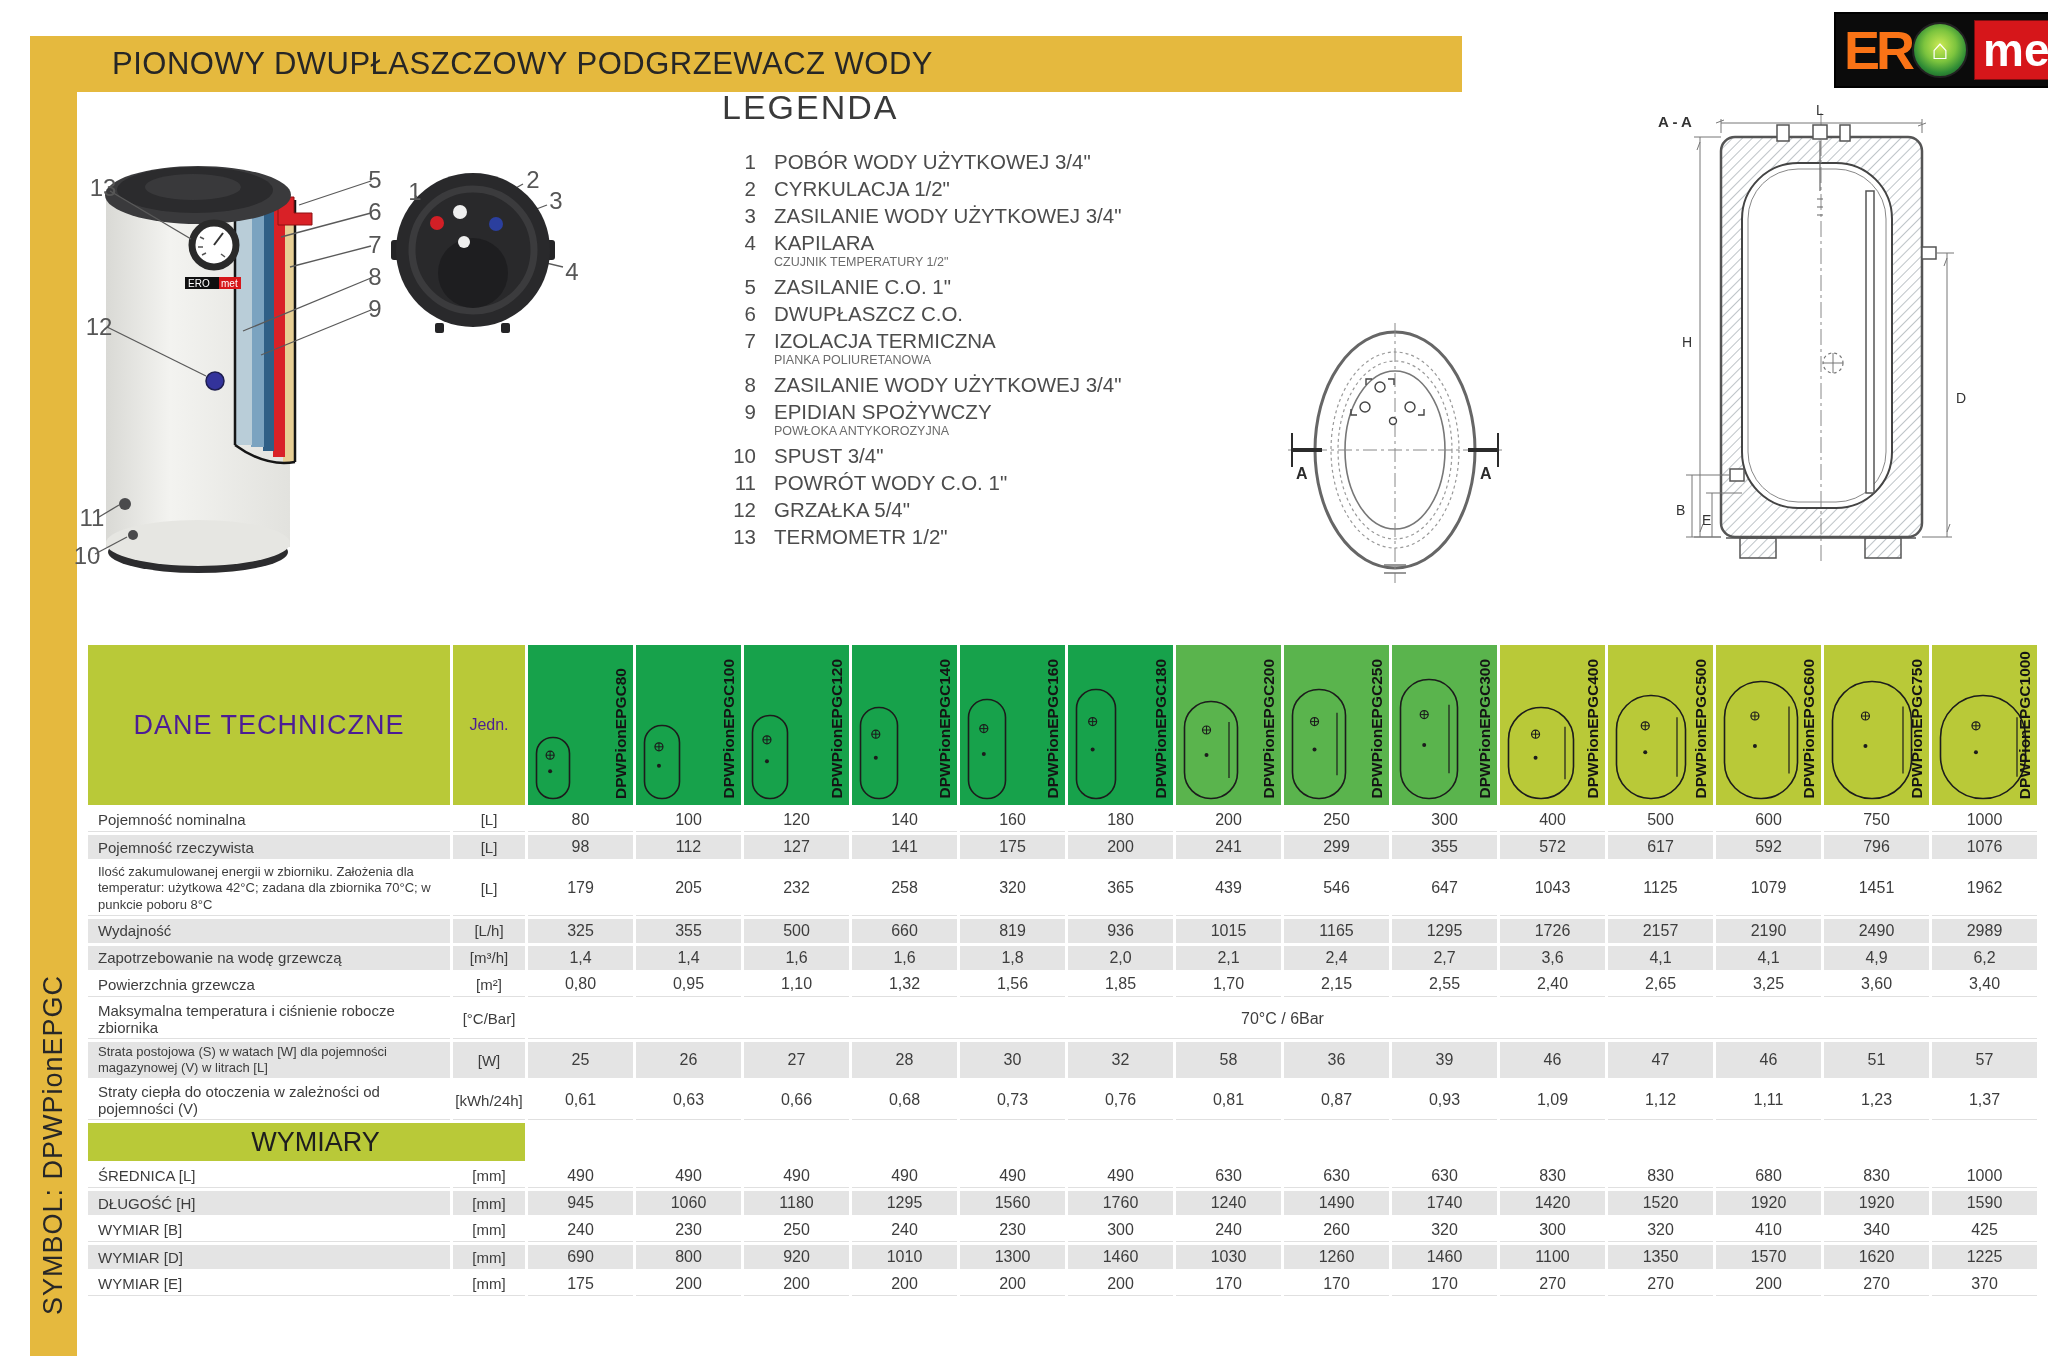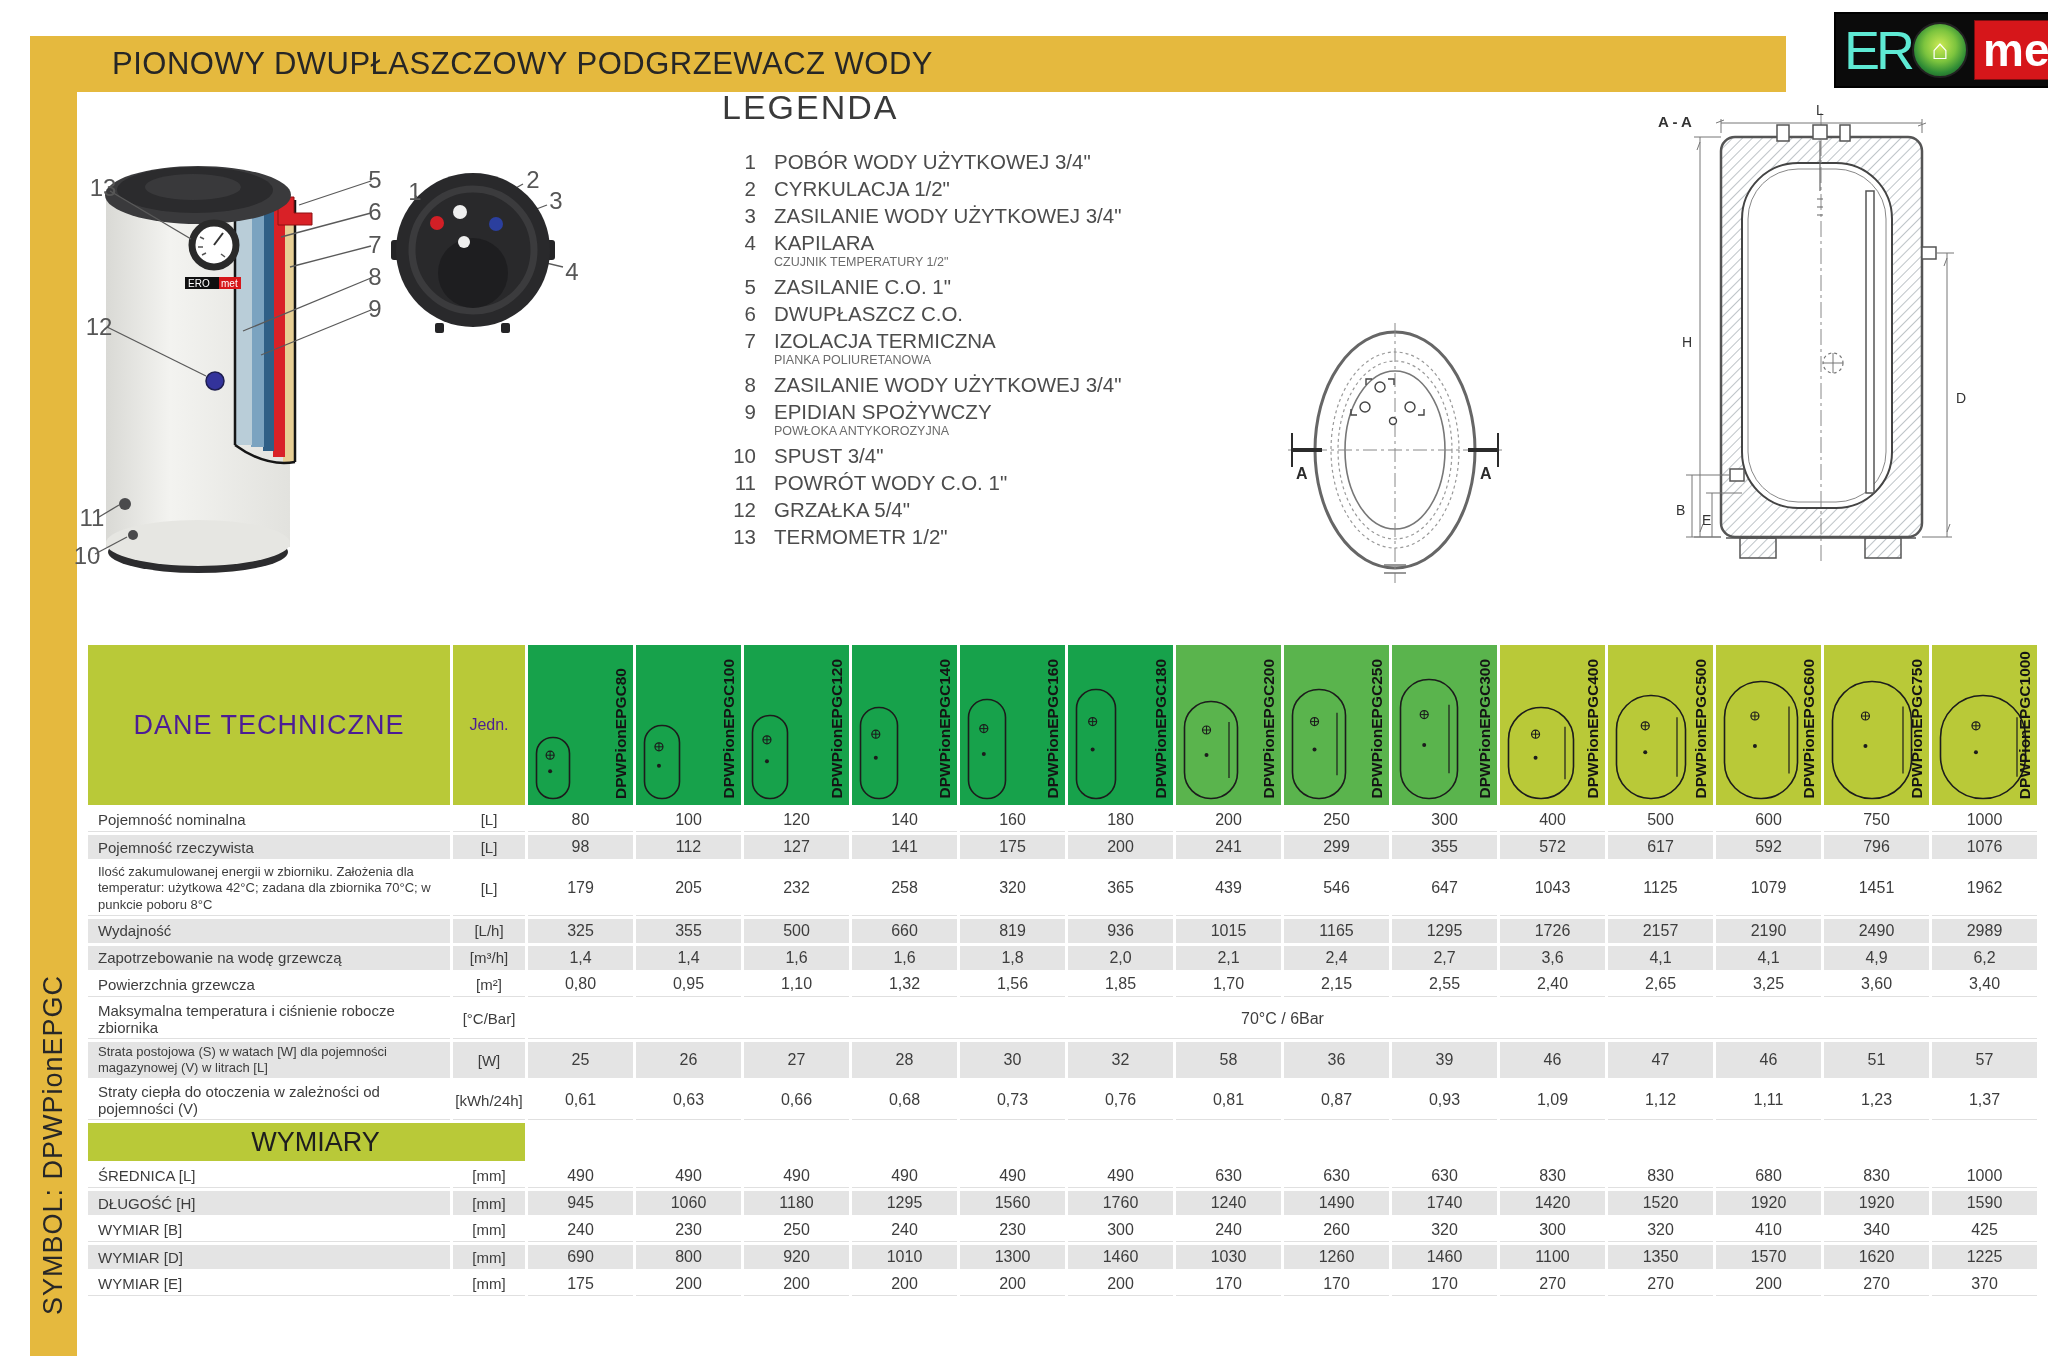--- a/index.html
+++ b/index.html
@@ -1,29 +1,29 @@
 <!DOCTYPE html>
 <html><head>
 <meta charset="utf-8">
 <style>
   html,body{margin:0;padding:0;}
   body{width:2048px;height:1362px;position:relative;background:#fff;overflow:hidden;
        font-family:"Liberation Sans",sans-serif;color:#3c3c3c;}
   
-  .topbar{position:absolute;left:30px;top:36px;width:1756px;height:56px;background:#e5b93e;
+  .topbar{position:absolute;left:30px;top:36px;width:1432px;height:56px;background:#e5b93e;
           display:flex;align-items:center;padding-left:82px;box-sizing:border-box;}
   .topbar .title{font-size:31px;color:#262626;letter-spacing:.5px;}
   .sidebar{position:absolute;left:30px;top:36px;width:47px;height:1320px;background:#e5b93e;}
   .symbol-text{position:absolute;left:30px;top:945px;width:47px;height:400px;
           writing-mode:vertical-rl;transform:rotate(180deg);display:flex;align-items:center;justify-content:center;
           font-size:27px;color:#272727;letter-spacing:1px;white-space:nowrap;}
   
   .logo{position:absolute;left:1834px;top:12px;height:76px;background:#0b0b0b;border:2px solid #000;
         display:flex;align-items:center;padding:2px 8px;box-sizing:border-box;}
-  .logo-er{color:#5eead4;font-size:54px;font-weight:normal;letter-spacing:-4px;line-height:1;}
+  .logo-er{color:#f97316;font-size:54px;font-weight:bold;letter-spacing:-4px;line-height:1;}
   .logo-o{width:56px;height:56px;border-radius:50%;margin:0 1px;
         background:radial-gradient(circle at 50% 42%,#cdea54 0%,#7cc43e 40%,#2d8a35 68%,#123a18 100%);
         display:flex;align-items:center;justify-content:center;border:2px solid #222;box-sizing:border-box;}
   .logo-house{color:#fff;font-size:28px;line-height:1;}
   .logo-met{background:#d6161a;color:#fff;font-size:46px;font-weight:bold;padding:6px 8px;margin-left:5px;line-height:1;border:1px solid #7a0d0f;}
   
   .legend{position:absolute;left:690px;top:88px;width:580px;margin-left:32px;}
   .legend-title{font-size:34px;color:#3a3a3a;letter-spacing:2px;margin-bottom:24px;}
   .legend-item{display:flex;margin-bottom:6px;font-size:20.5px;line-height:21px;color:#4c4c4c;}
   .lg-num{width:34px;text-align:right;margin-right:18px;flex:none;}

